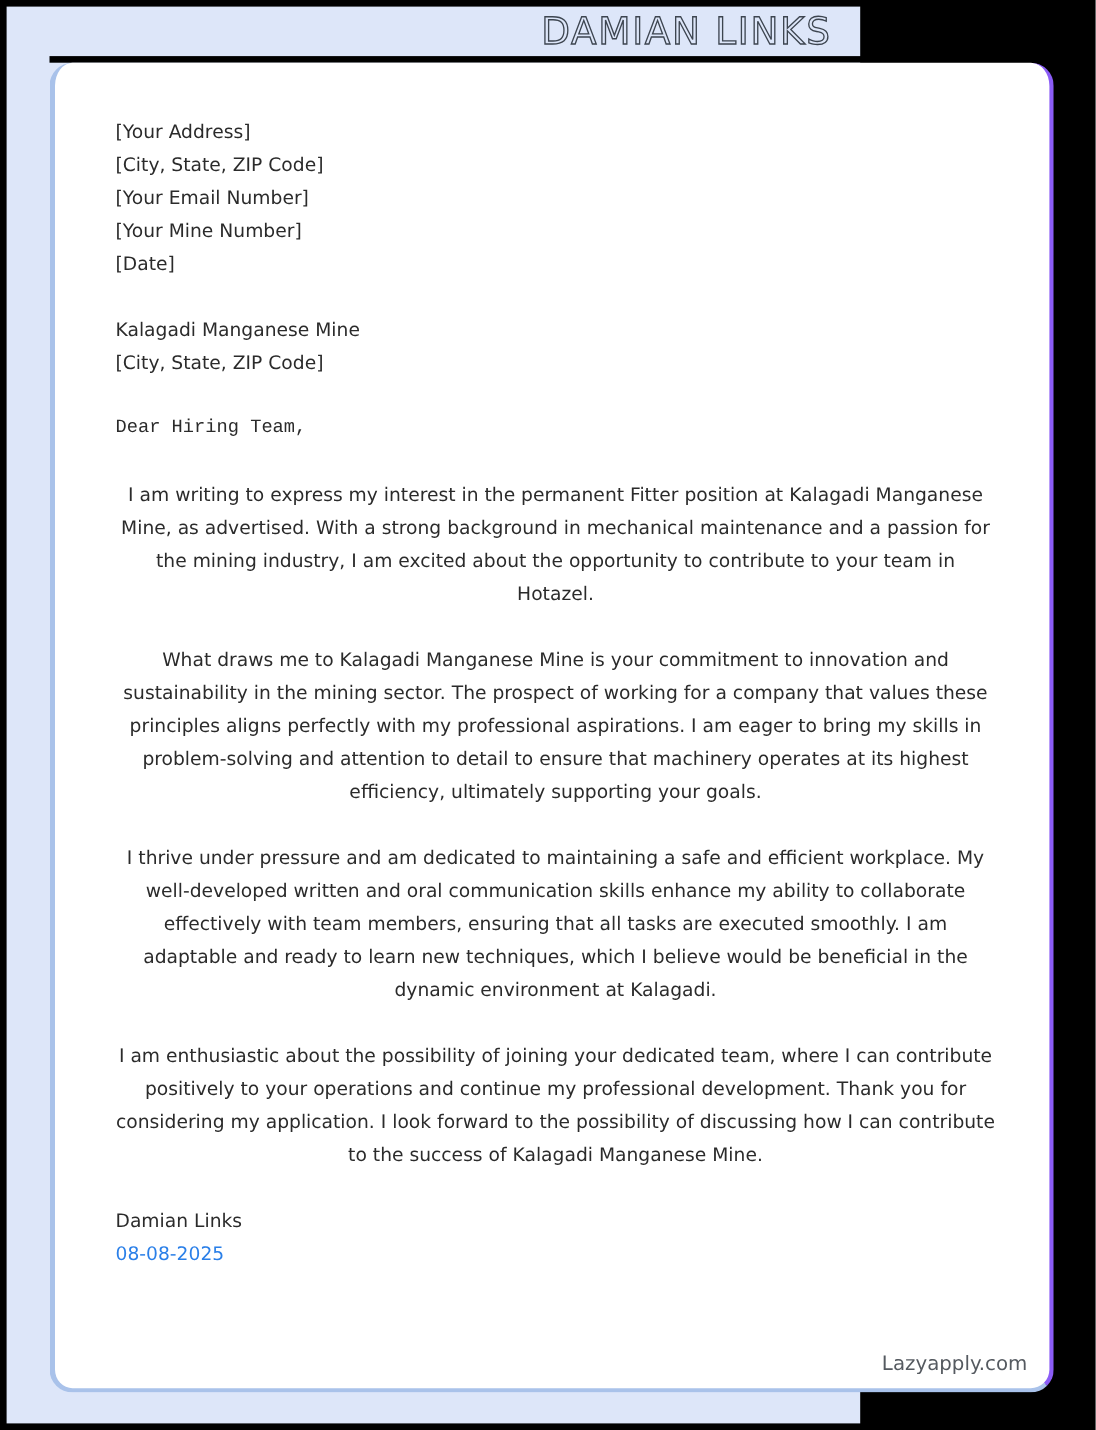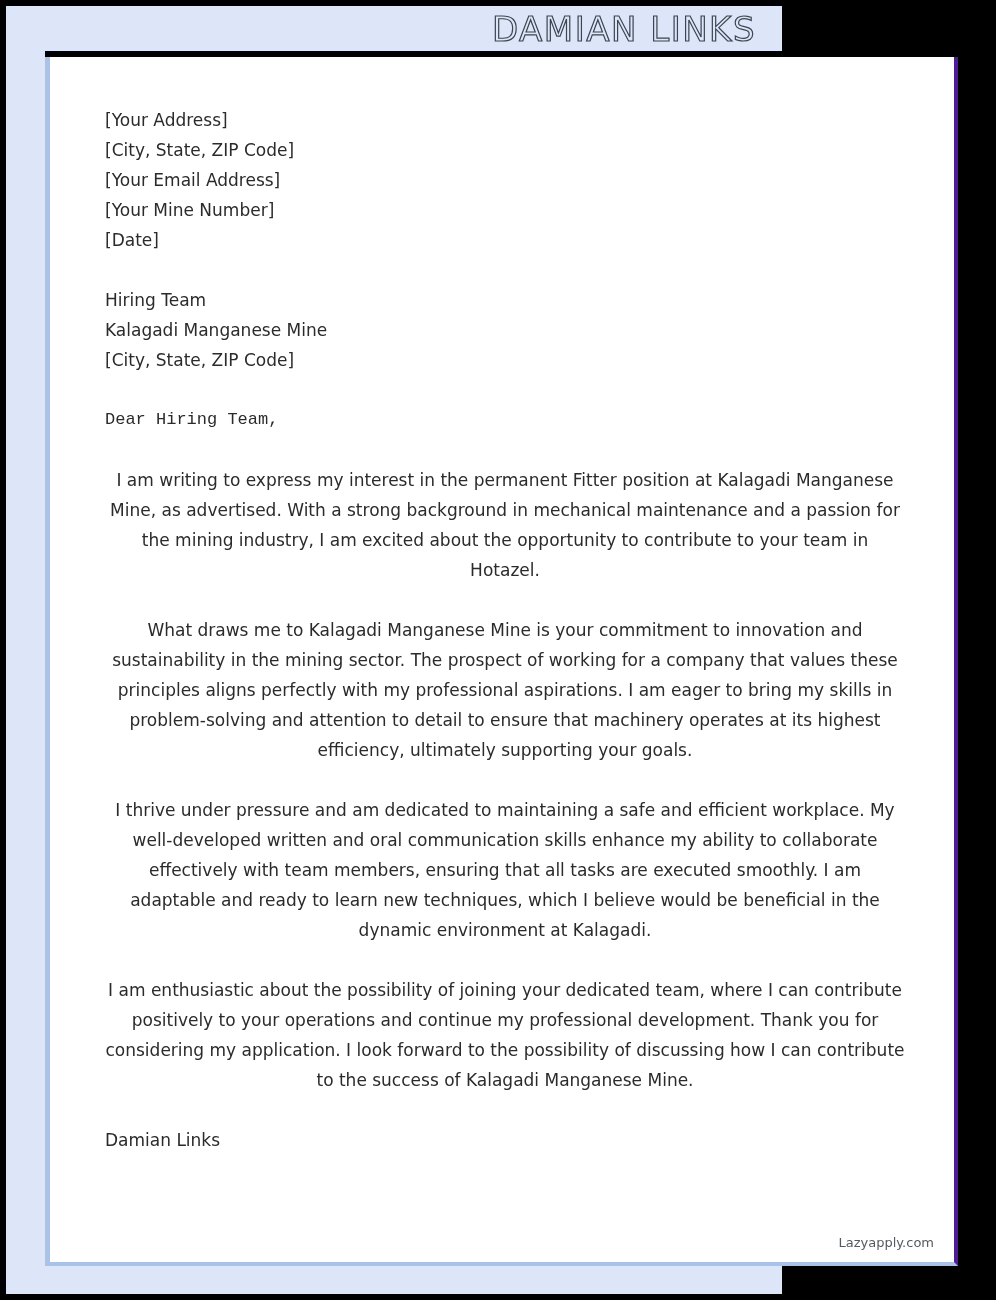--- a/index.html
+++ b/index.html
@@ -69,24 +69,25 @@
 
   
   .letter-sheet {
     position: absolute;
     left: 39px;
     top: 51px;
     width: 913px;
     height: 1209px;
     background: #ffffff;
     border-left: 5px solid #a9c2ea;
-    border-right: 4px solid #4c1d95;
+    border-right: 4px solid #8b5cf6;
     border-bottom: 4px solid #a9c2ea;
     padding: 48px 34px 0 55px;
     overflow: hidden;
+    border-radius: 21px;
   }
 
   .letter-body {
     font-size: 17px;
     line-height: 30px;
     color: #2b2b2b;
   }
 
   .addr-block,
   .recipient-block,
@@ -117,21 +118,21 @@
   .date-stamp {
     display: block;
     color: #2a7fe8;
   }
 
   
   .sheet-footer {
     position: absolute;
     right: 20px;
     bottom: 12px;
-    font-size: 13px;
+    font-size: 18px;
     color: #555a60;
     white-space: nowrap;
   }
 </style>
 </head>
 <body>
 
 <div class="page-frame">
   <div class="page-mat">
 
@@ -140,40 +141,40 @@
     </div>
 
     <div class="header-rule"></div>
 
     <div class="letter-sheet">
       <div class="letter-body">
 
         <div class="addr-block">
           <span class="addr-line">[Your Address]</span>
           <span class="addr-line">[City, State, ZIP Code]</span>
-          <span class="addr-line">[Your Email Address]</span>
+          <span class="addr-line">[Your Email Number]</span>
           <span class="addr-line">[Your Mine Number]</span>
           <span class="addr-line">[Date]</span>
         </div>
 
         <div class="recipient-block">
-          <span class="recipient-line">Hiring Team</span>
           <span class="recipient-line">Kalagadi Manganese Mine</span>
           <span class="recipient-line">[City, State, ZIP Code]</span>
         </div>
 
         <span class="salutation">Dear Hiring Team,</span>
 
         <span class="body-paragraph">I am writing to express my interest in the permanent Fitter position at Kalagadi Manganese Mine, as advertised. With a strong background in mechanical maintenance and a passion for the mining industry, I am excited about the opportunity to contribute to your team in Hotazel.</span>
         <span class="body-paragraph">What draws me to Kalagadi Manganese Mine is your commitment to innovation and sustainability in the mining sector. The prospect of working for a company that values these principles aligns perfectly with my professional aspirations. I am eager to bring my skills in problem-solving and attention to detail to ensure that machinery operates at its highest efficiency, ultimately supporting your goals.</span>
         <span class="body-paragraph">I thrive under pressure and am dedicated to maintaining a safe and efficient workplace. My well-developed written and oral communication skills enhance my ability to collaborate effectively with team members, ensuring that all tasks are executed smoothly. I am adaptable and ready to learn new techniques, which I believe would be beneficial in the dynamic environment at Kalagadi.</span>
         <span class="body-paragraph">I am enthusiastic about the possibility of joining your dedicated team, where I can contribute positively to your operations and continue my professional development. Thank you for considering my application. I look forward to the possibility of discussing how I can contribute to the success of Kalagadi Manganese Mine.</span>
 
         <div class="signoff-block">
           <span class="signoff-line">Damian Links</span>
+          <span class="date-stamp">08-08-2025</span>
         </div>
 
       </div>
 
       <div class="sheet-footer">Lazyapply.com</div>
     </div>
 
   </div>
 </div>
 

